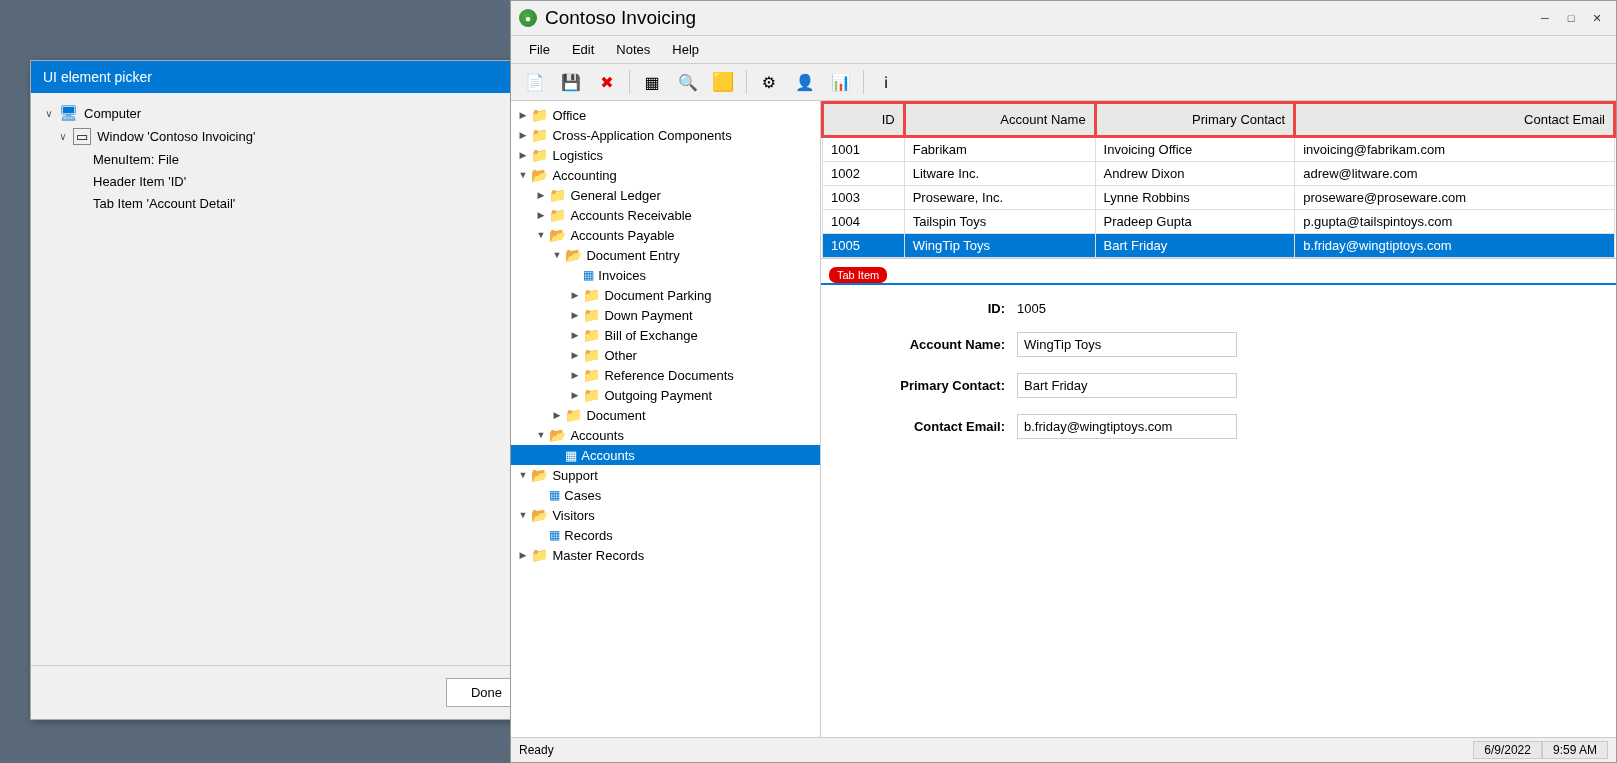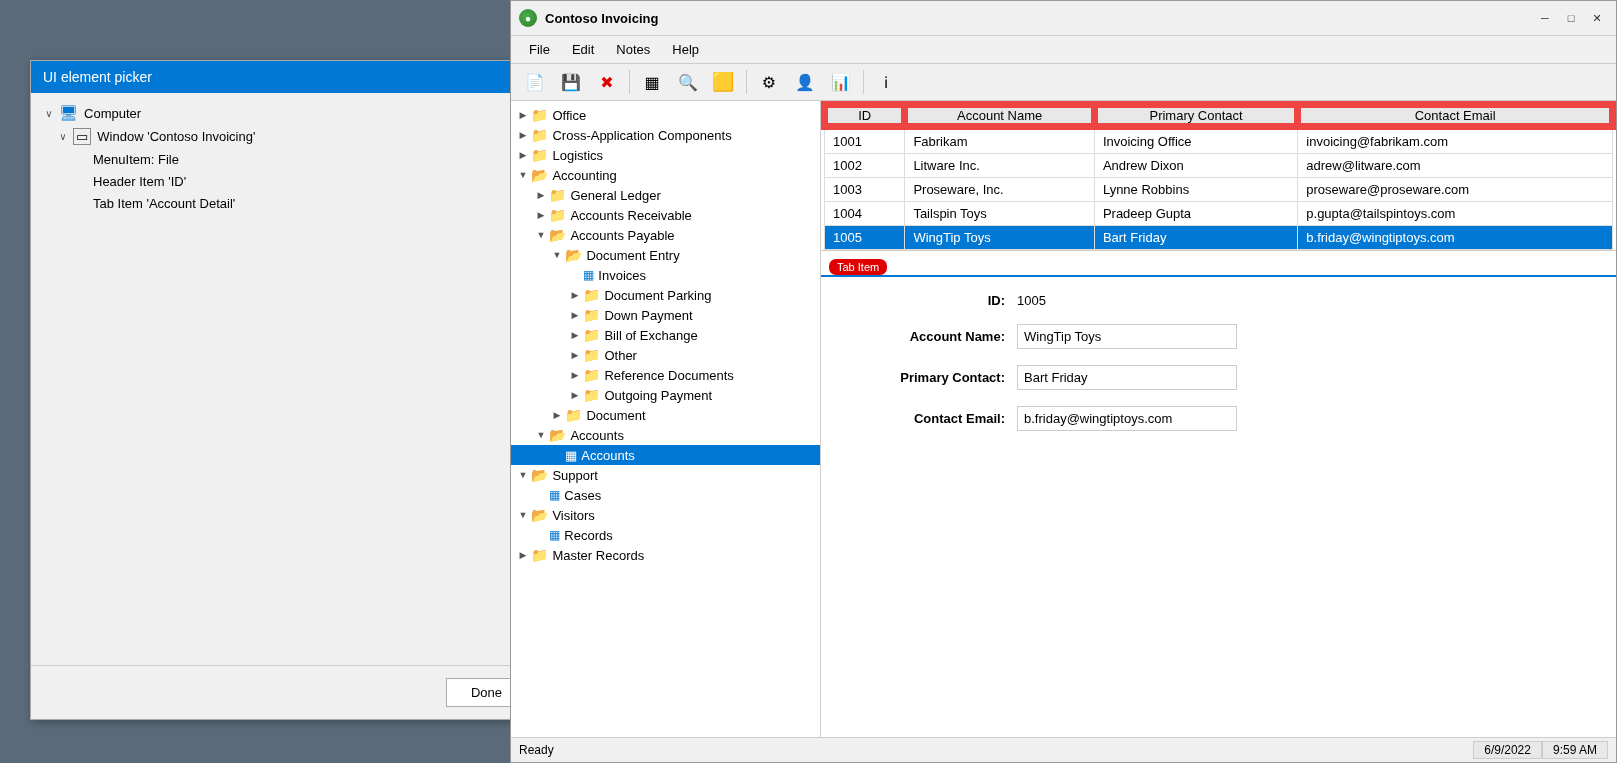--- a/index.html
+++ b/index.html
@@ -119,21 +119,21 @@
       width: 18px;
       height: 18px;
       background: radial-gradient(circle at 40% 40%, #4ab04a, #2d7a2d);
       border-radius: 50%;
       display: flex;
       align-items: center;
       justify-content: center;
       font-size: 10px;
       color: white;
     }
-    .title-text { font-size: 13px; font-weight: bold; }
+    .title-text { font-size: 19px; }
     .window-controls {
       display: flex;
       gap: 4px;
     }
     .win-btn {
       width: 22px;
       height: 22px;
       border: none;
       background: none;
       cursor: pointer;
@@ -242,23 +242,23 @@
     }
 
     
     .data-table {
       width: 100%;
       border-collapse: collapse;
       font-size: 13px;
     }
     .data-table th {
       background: #e8e8e8;
-      border: 7px solid #ef4444;
-      padding: 0 8px;
-      text-align: center;
+      border: 3px solid #ef4444;
+      padding: 8px 8px;
+      text-align: right;
       font-weight: normal;
       white-space: nowrap;
     }
     .data-table td {
       border: 1px solid #ddd;
       padding: 4px 8px;
       white-space: nowrap;
     }
     .data-table tr.selected td {
       background: #0078d4;

